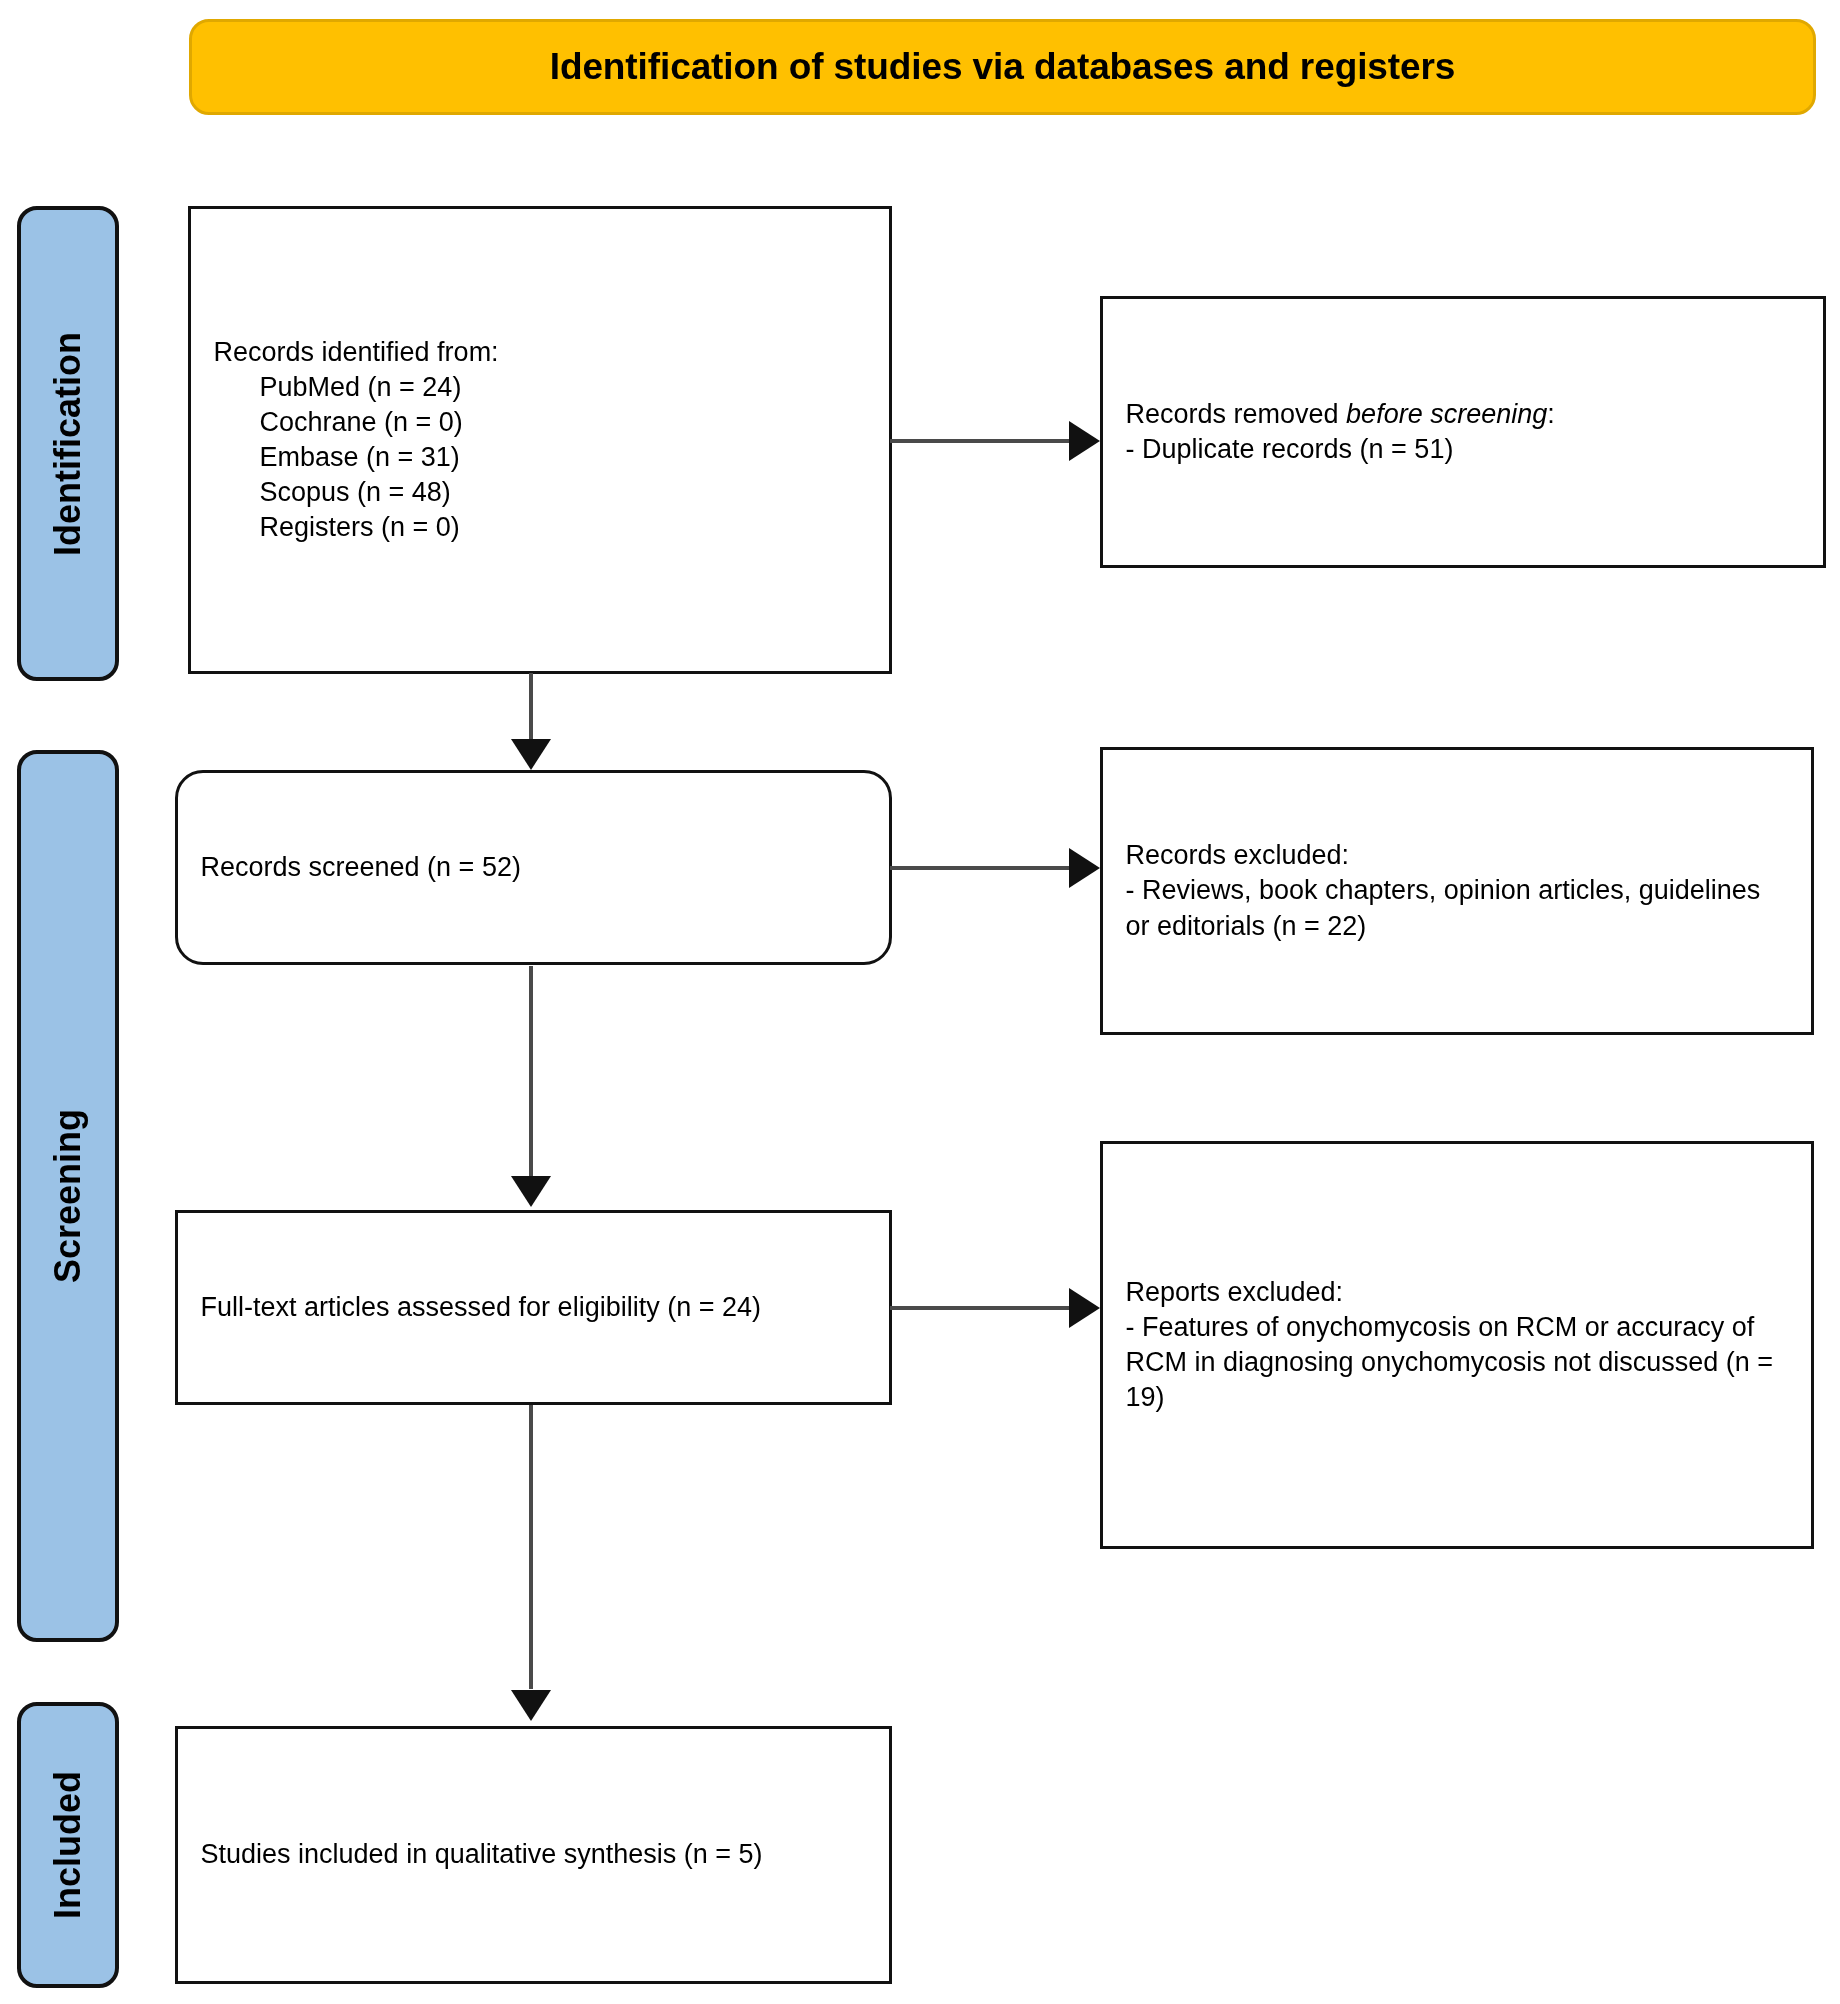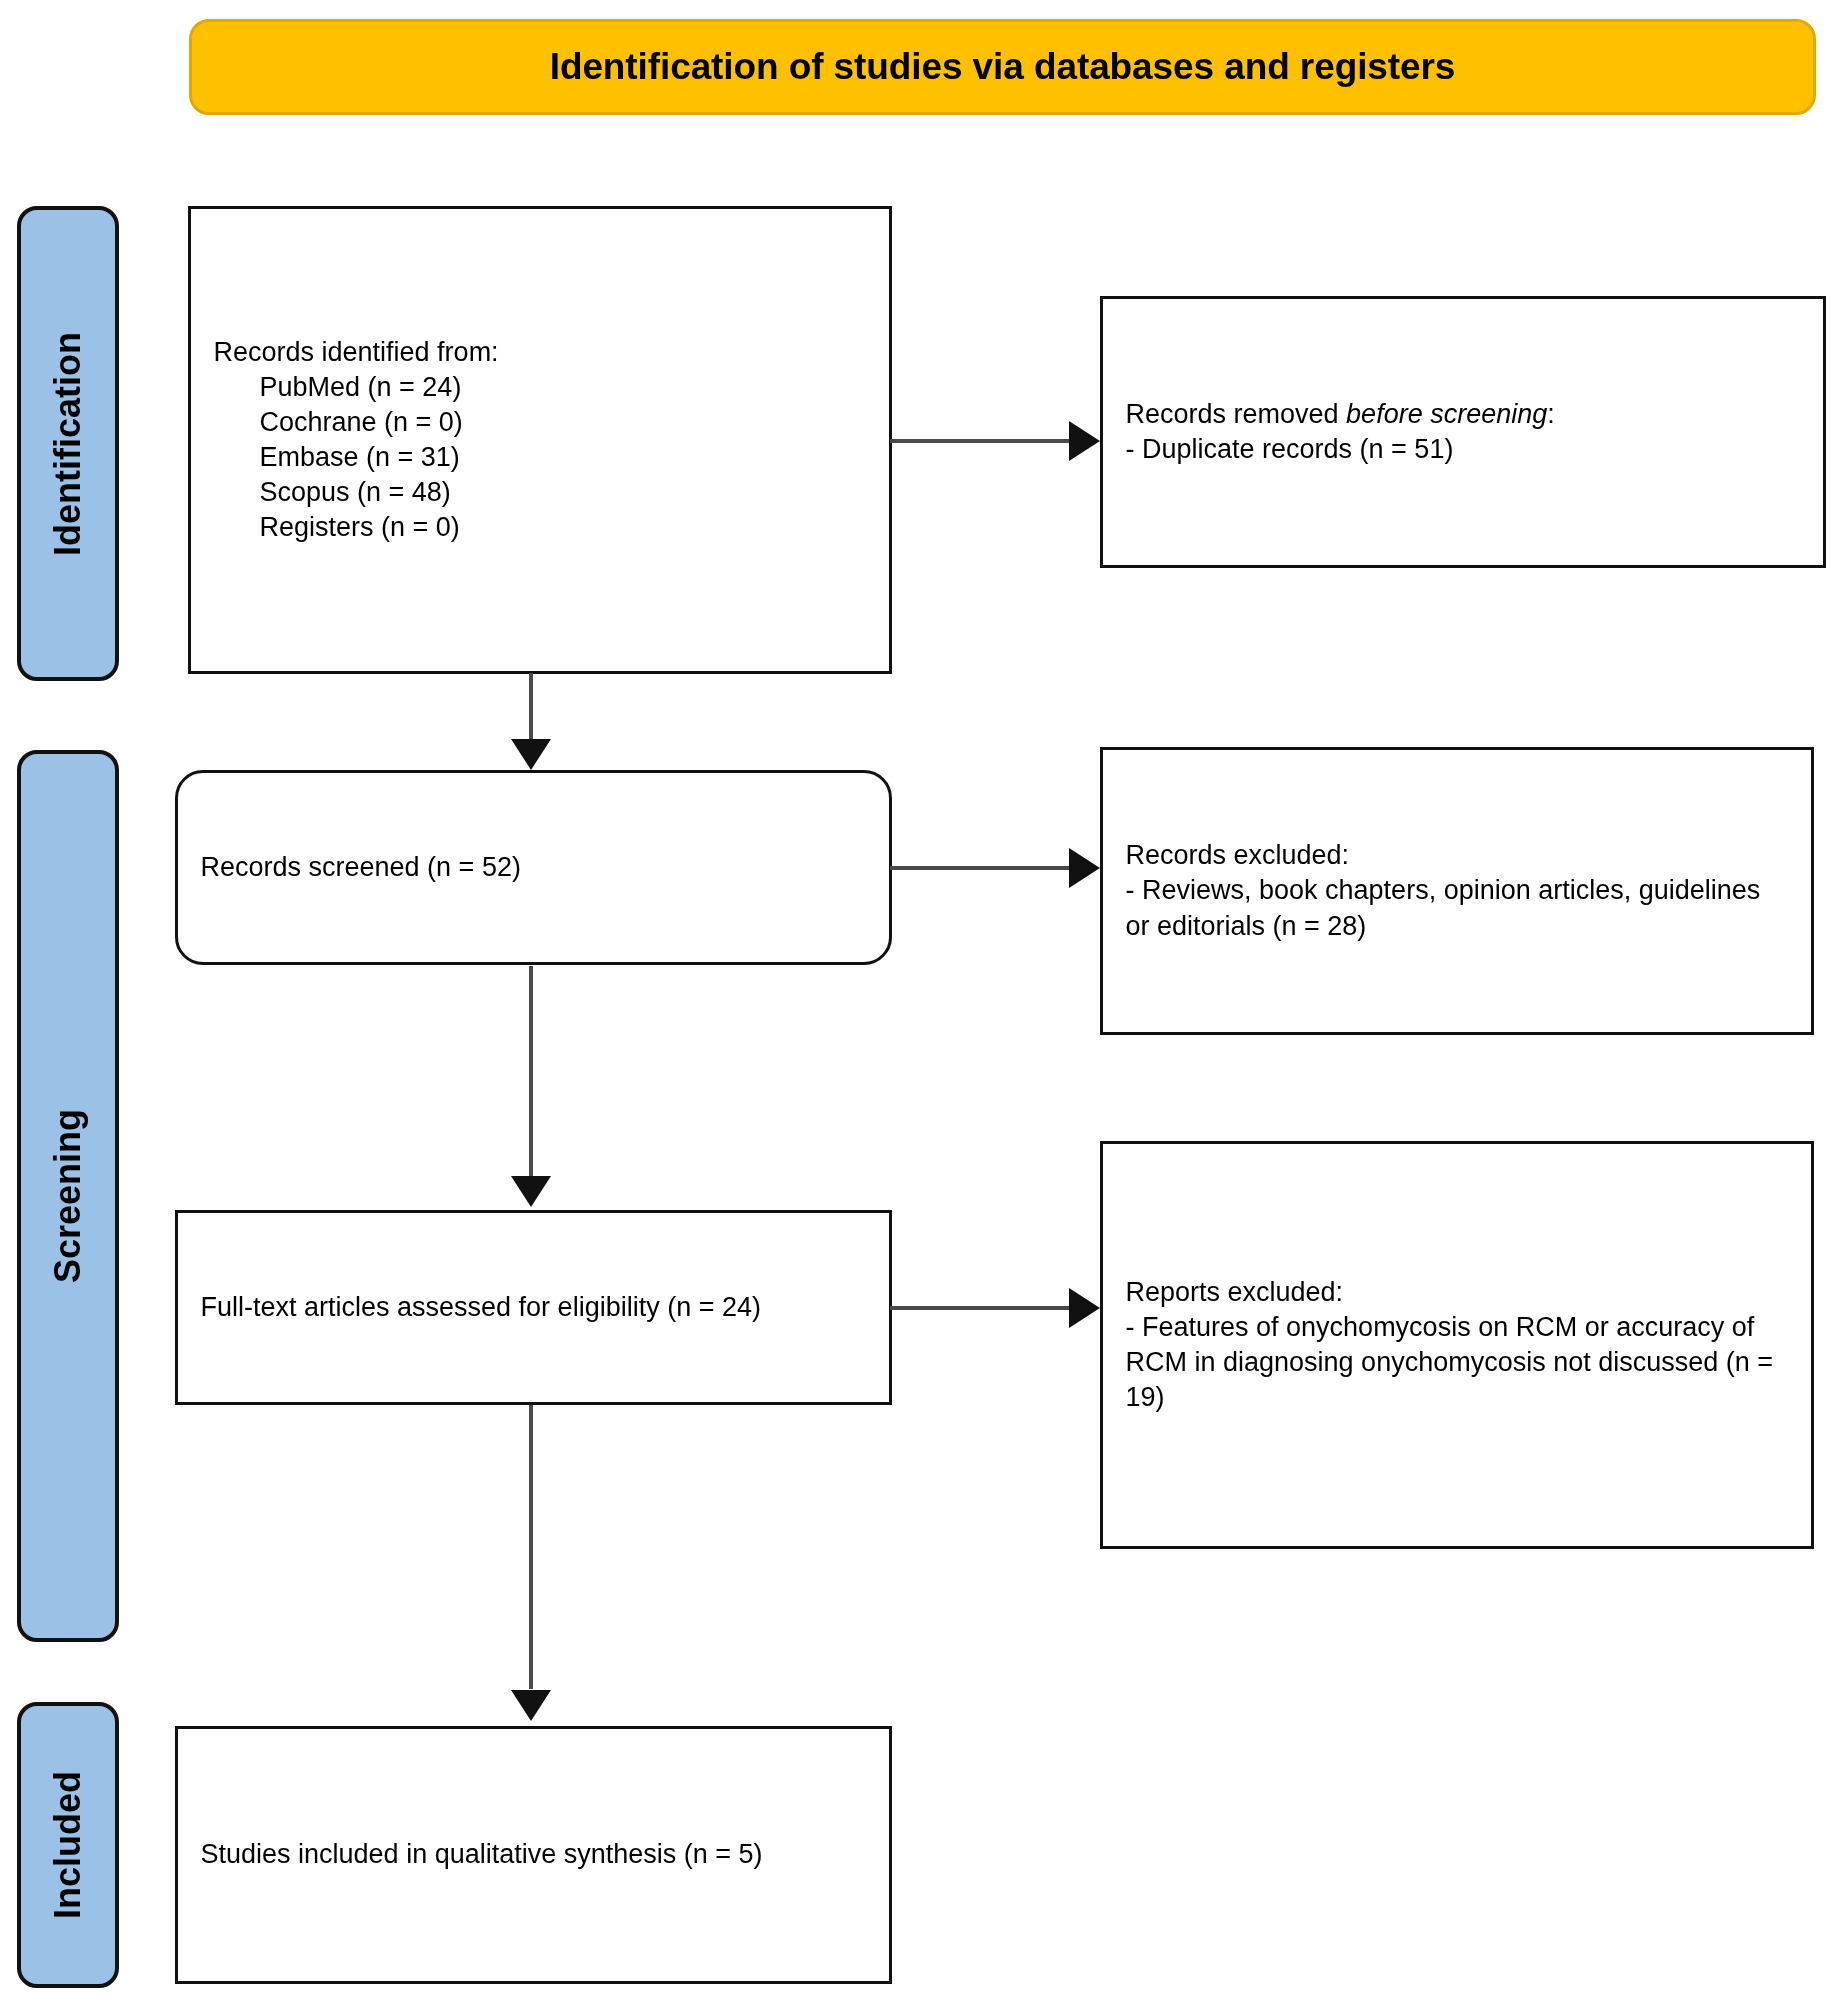--- a/index.html
+++ b/index.html
@@ -184,21 +184,21 @@
 
   <div class="fbox" id="box-screened">
     <div class="inner">
       <div class="line wrap">Records screened (n = 52)</div>
     </div>
   </div>
 
   <div class="fbox" id="box-excluded">
     <div class="inner">
       <div class="line wrap">Records excluded:</div>
-      <div class="line wrap">- Reviews, book chapters, opinion articles, guidelines or editorials (n = 28)</div>
+      <div class="line wrap">- Reviews, book chapters, opinion articles, guidelines or editorials (n = 22)</div>
     </div>
   </div>
 
   <div class="fbox" id="box-fulltext">
     <div class="inner">
       <div class="line wrap">Full-text articles assessed for eligibility (n = 24)</div>
     </div>
   </div>
 
   <div class="fbox" id="box-reports-excl">

